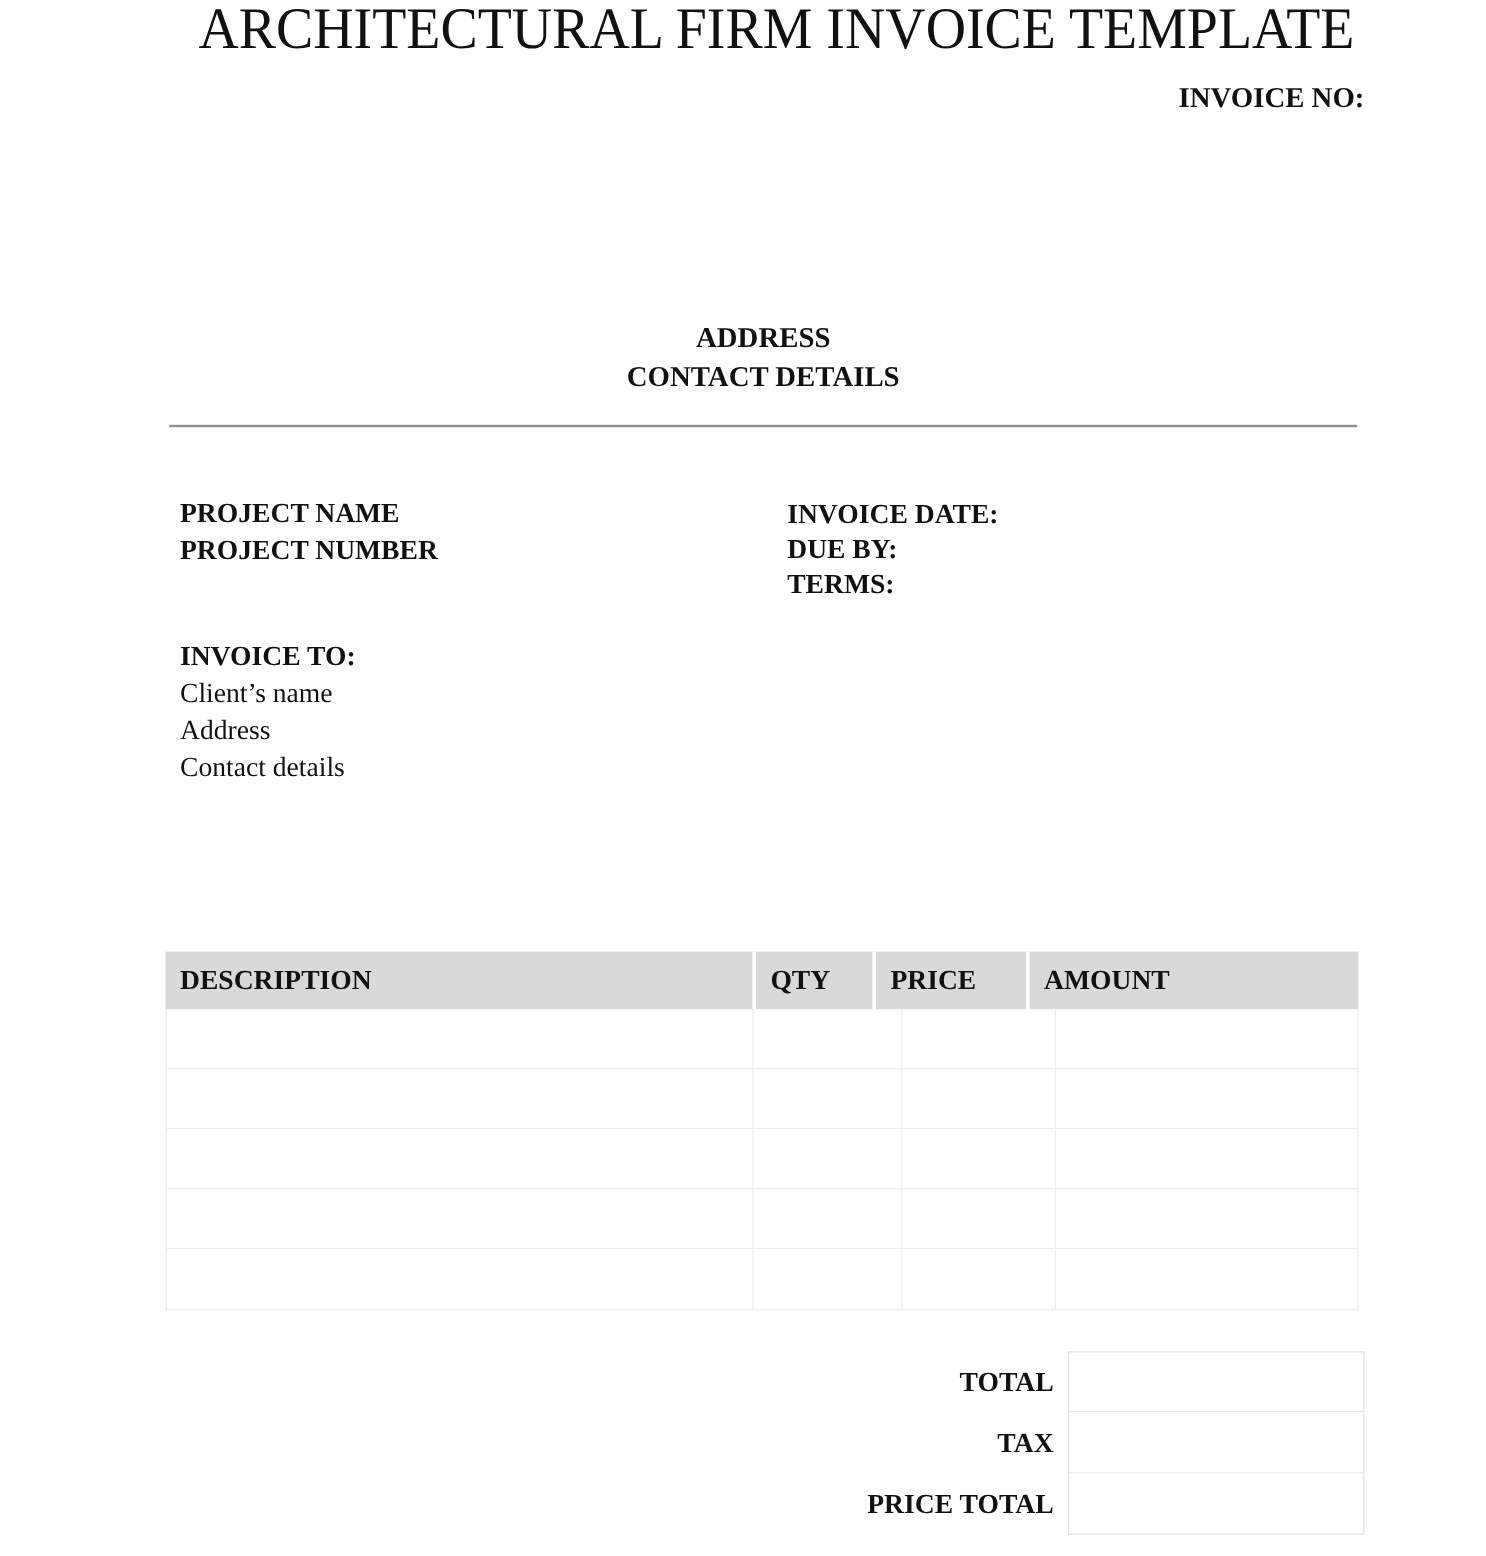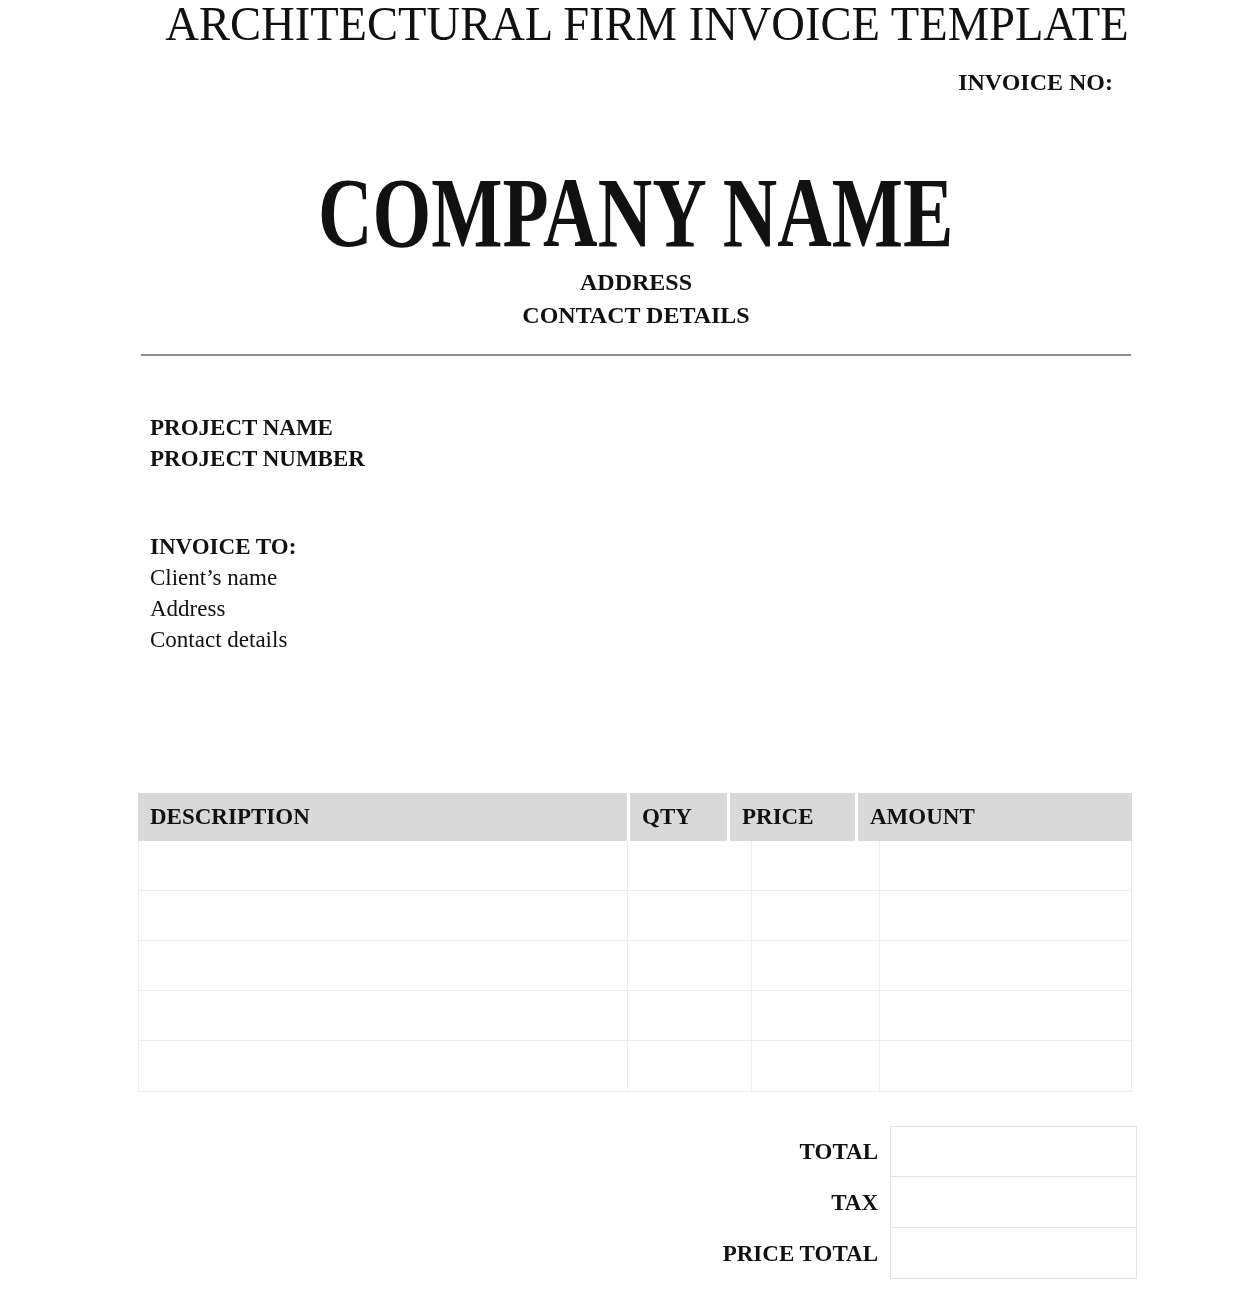--- a/index.html
+++ b/index.html
@@ -18,21 +18,21 @@
     background:var(--page-bg);
     color:var(--text);
     font-family:"Liberation Serif","DejaVu Serif",serif;
     overflow:hidden;
   }
   .centered{position:absolute;left:140px;width:992px;text-align:center;}
 
   .doc-title{top:-2px;font-size:49px;font-weight:normal;line-height:52px;white-space:nowrap;}
   .doc-title .squeeze{display:inline-block;transform:scaleX(0.95);transform-origin:50% 50%;}
 
-  .invoice-no{position:absolute;top:68px;right:125px;font-size:24px;font-weight:bold;line-height:28px;}
+  .invoice-no{position:absolute;top:68px;right:101px;font-size:24px;font-weight:bold;line-height:28px;}
 
   .company-name{top:157px;font-size:100px;font-weight:bold;line-height:112px;white-space:nowrap;}
   .company-name .squeeze{display:inline-block;transform:scaleX(0.755);transform-origin:50% 50%;}
 
   .company-lines{top:266px;font-size:24px;font-weight:bold;line-height:33px;}
 
   .rule{position:absolute;left:141px;top:354px;width:990px;height:2px;background:var(--rule);}
 
   .info-left{position:absolute;left:150px;top:412px;font-size:23px;font-weight:bold;line-height:31px;}
   .info-right{position:absolute;left:656px;top:414px;font-size:23px;font-weight:bold;line-height:29px;}
@@ -68,36 +68,38 @@
 <body>
 
 <div class="page">
 
   <div class="centered doc-title">
     <span class="squeeze">ARCHITECTURAL FIRM INVOICE TEMPLATE</span>
   </div>
 
   <div class="invoice-no">INVOICE NO:</div>
 
-  <div class="centered company-name">
-    <span class="squeeze">COMPANY NAME</span>
-  </div>
 
   <div class="centered company-lines">
     <div>ADDRESS</div>
     <div>CONTACT DETAILS</div>
   </div>
 
   <div class="rule"></div>
 
   <div class="info-left">
     <div>PROJECT NAME</div>
     <div>PROJECT NUMBER</div>
   </div>
 
+  <div class="info-right">
+    <div>INVOICE DATE:</div>
+    <div>DUE BY:</div>
+    <div>TERMS:</div>
+  </div>
 
   <div class="bill-to">
     <div class="heading">INVOICE TO:</div>
     <div>Client’s name</div>
     <div>Address</div>
     <div>Contact details</div>
   </div>
 
   <div class="items-table">
     <div class="t-header">

